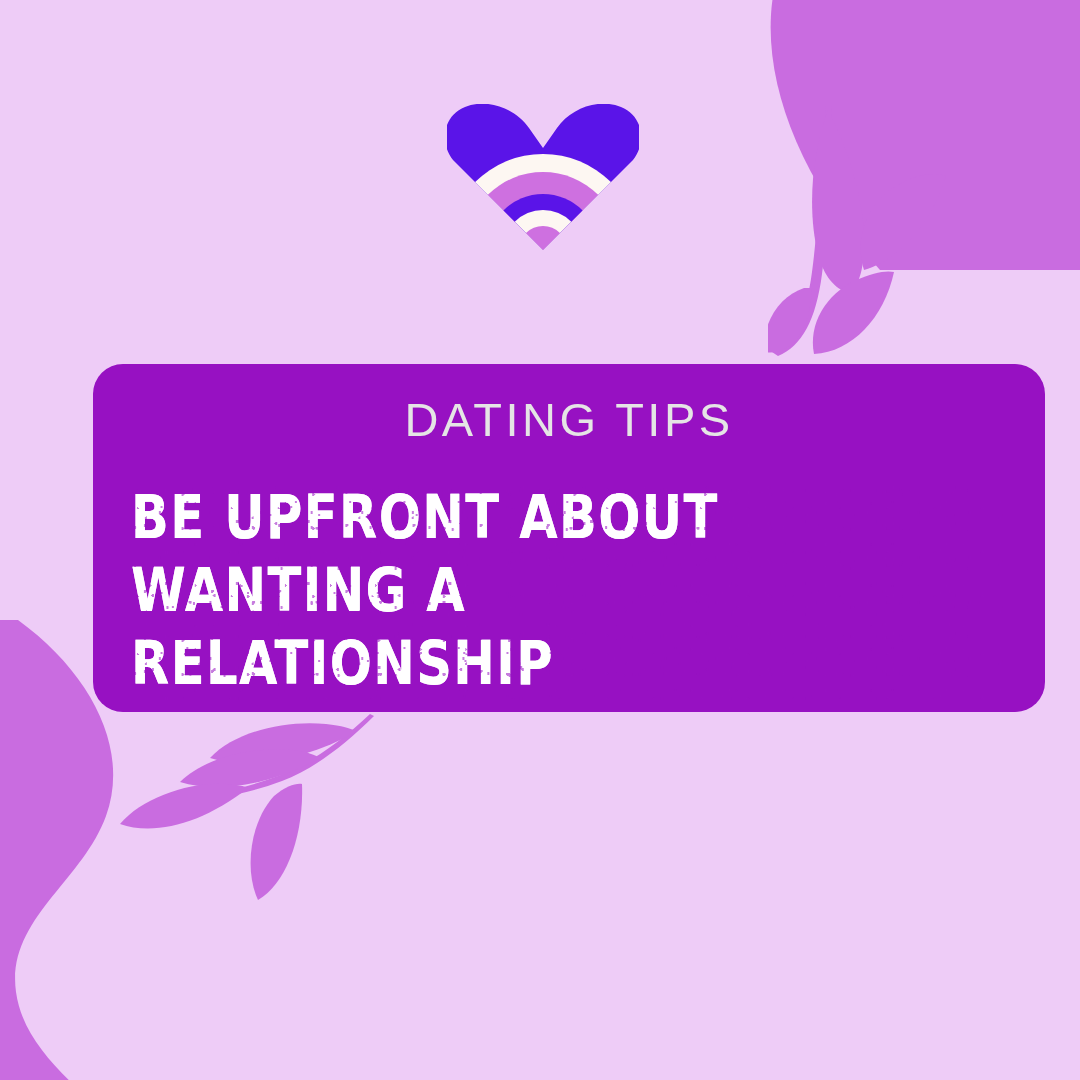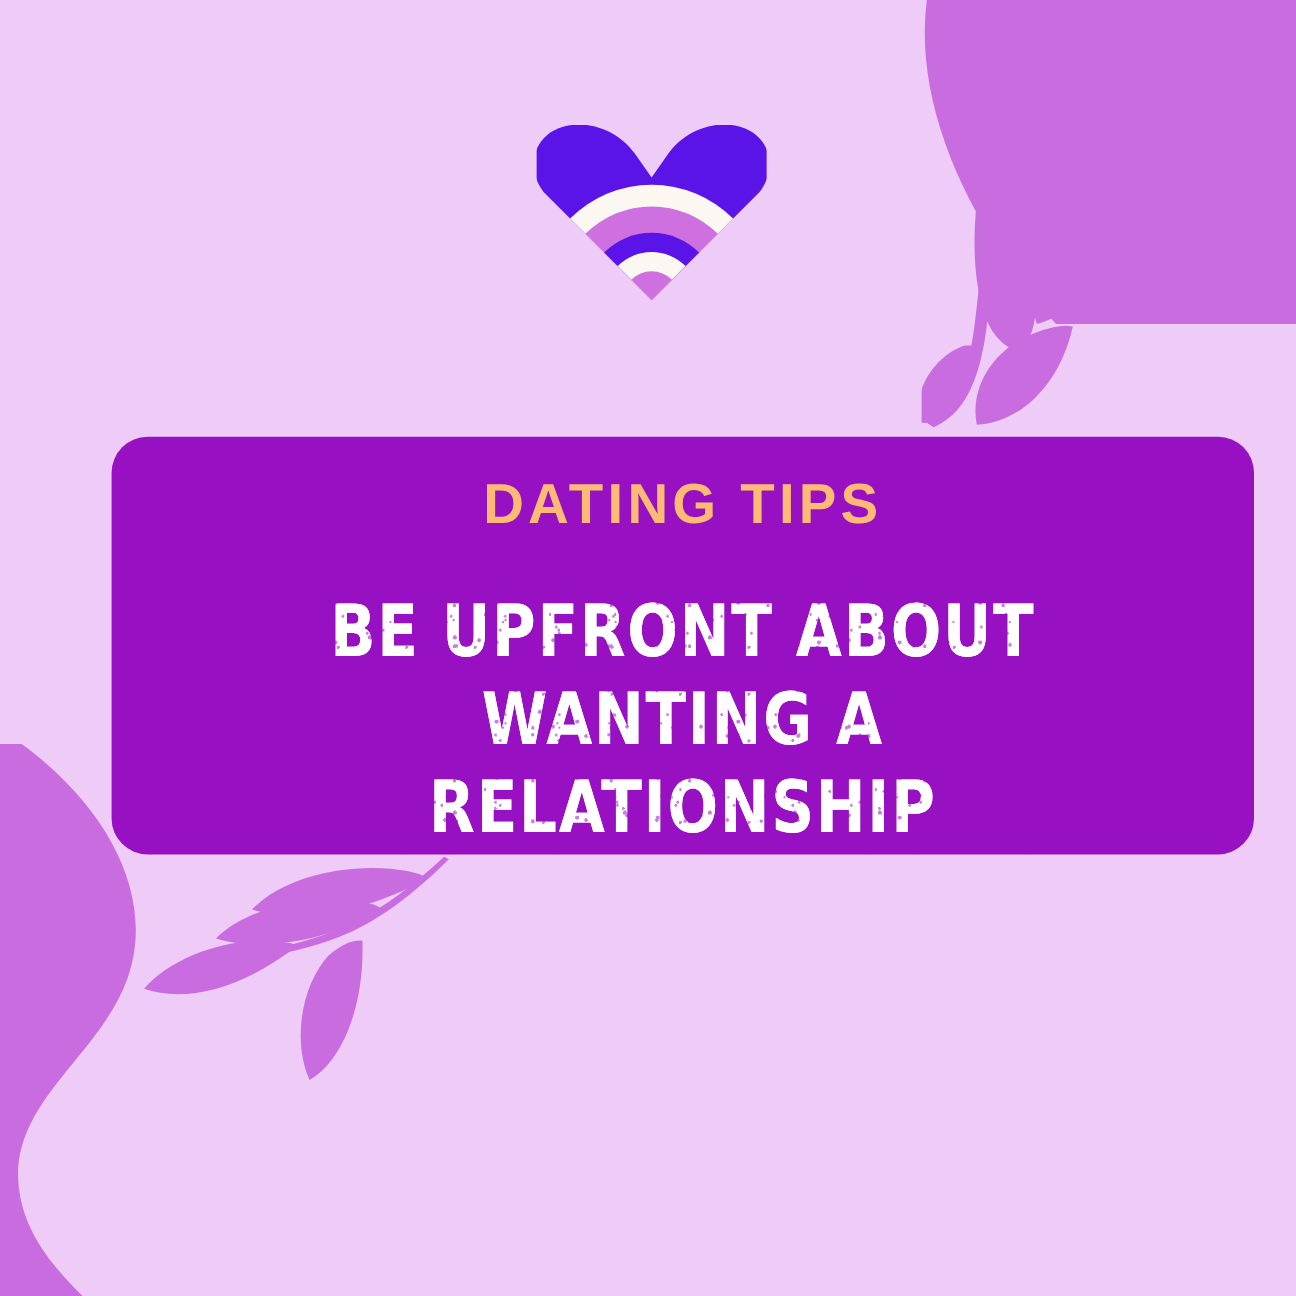--- a/index.html
+++ b/index.html
@@ -40,32 +40,32 @@
     width:952px; height:348px;
     background:#9711C2;
     border-radius:30px;
     display:flex;
     flex-direction:column;
     align-items:center;
   }
 
   #eyebrow {
     margin-top:32px;
-    color:#fdba74;
+    color:#e5e5e5;
     font-size:47px;
-    font-weight:bold;
+    font-weight:normal;
     letter-spacing:3.5px;
     line-height:1;
     white-space:nowrap;
   }
 
   #headline-wrap {
-    margin-top:48px;
+    margin-top:38px;
     width:100%;
-    text-align:center;
+    text-align:left;
   }
 
   
   .headline-line {
     display:block;
     position:relative;
     color:#FFFFFF;
     font-family:"DejaVu Sans Condensed","Liberation Sans Narrow","Liberation Sans",sans-serif;
     font-weight:bold;
     font-size:60px;

